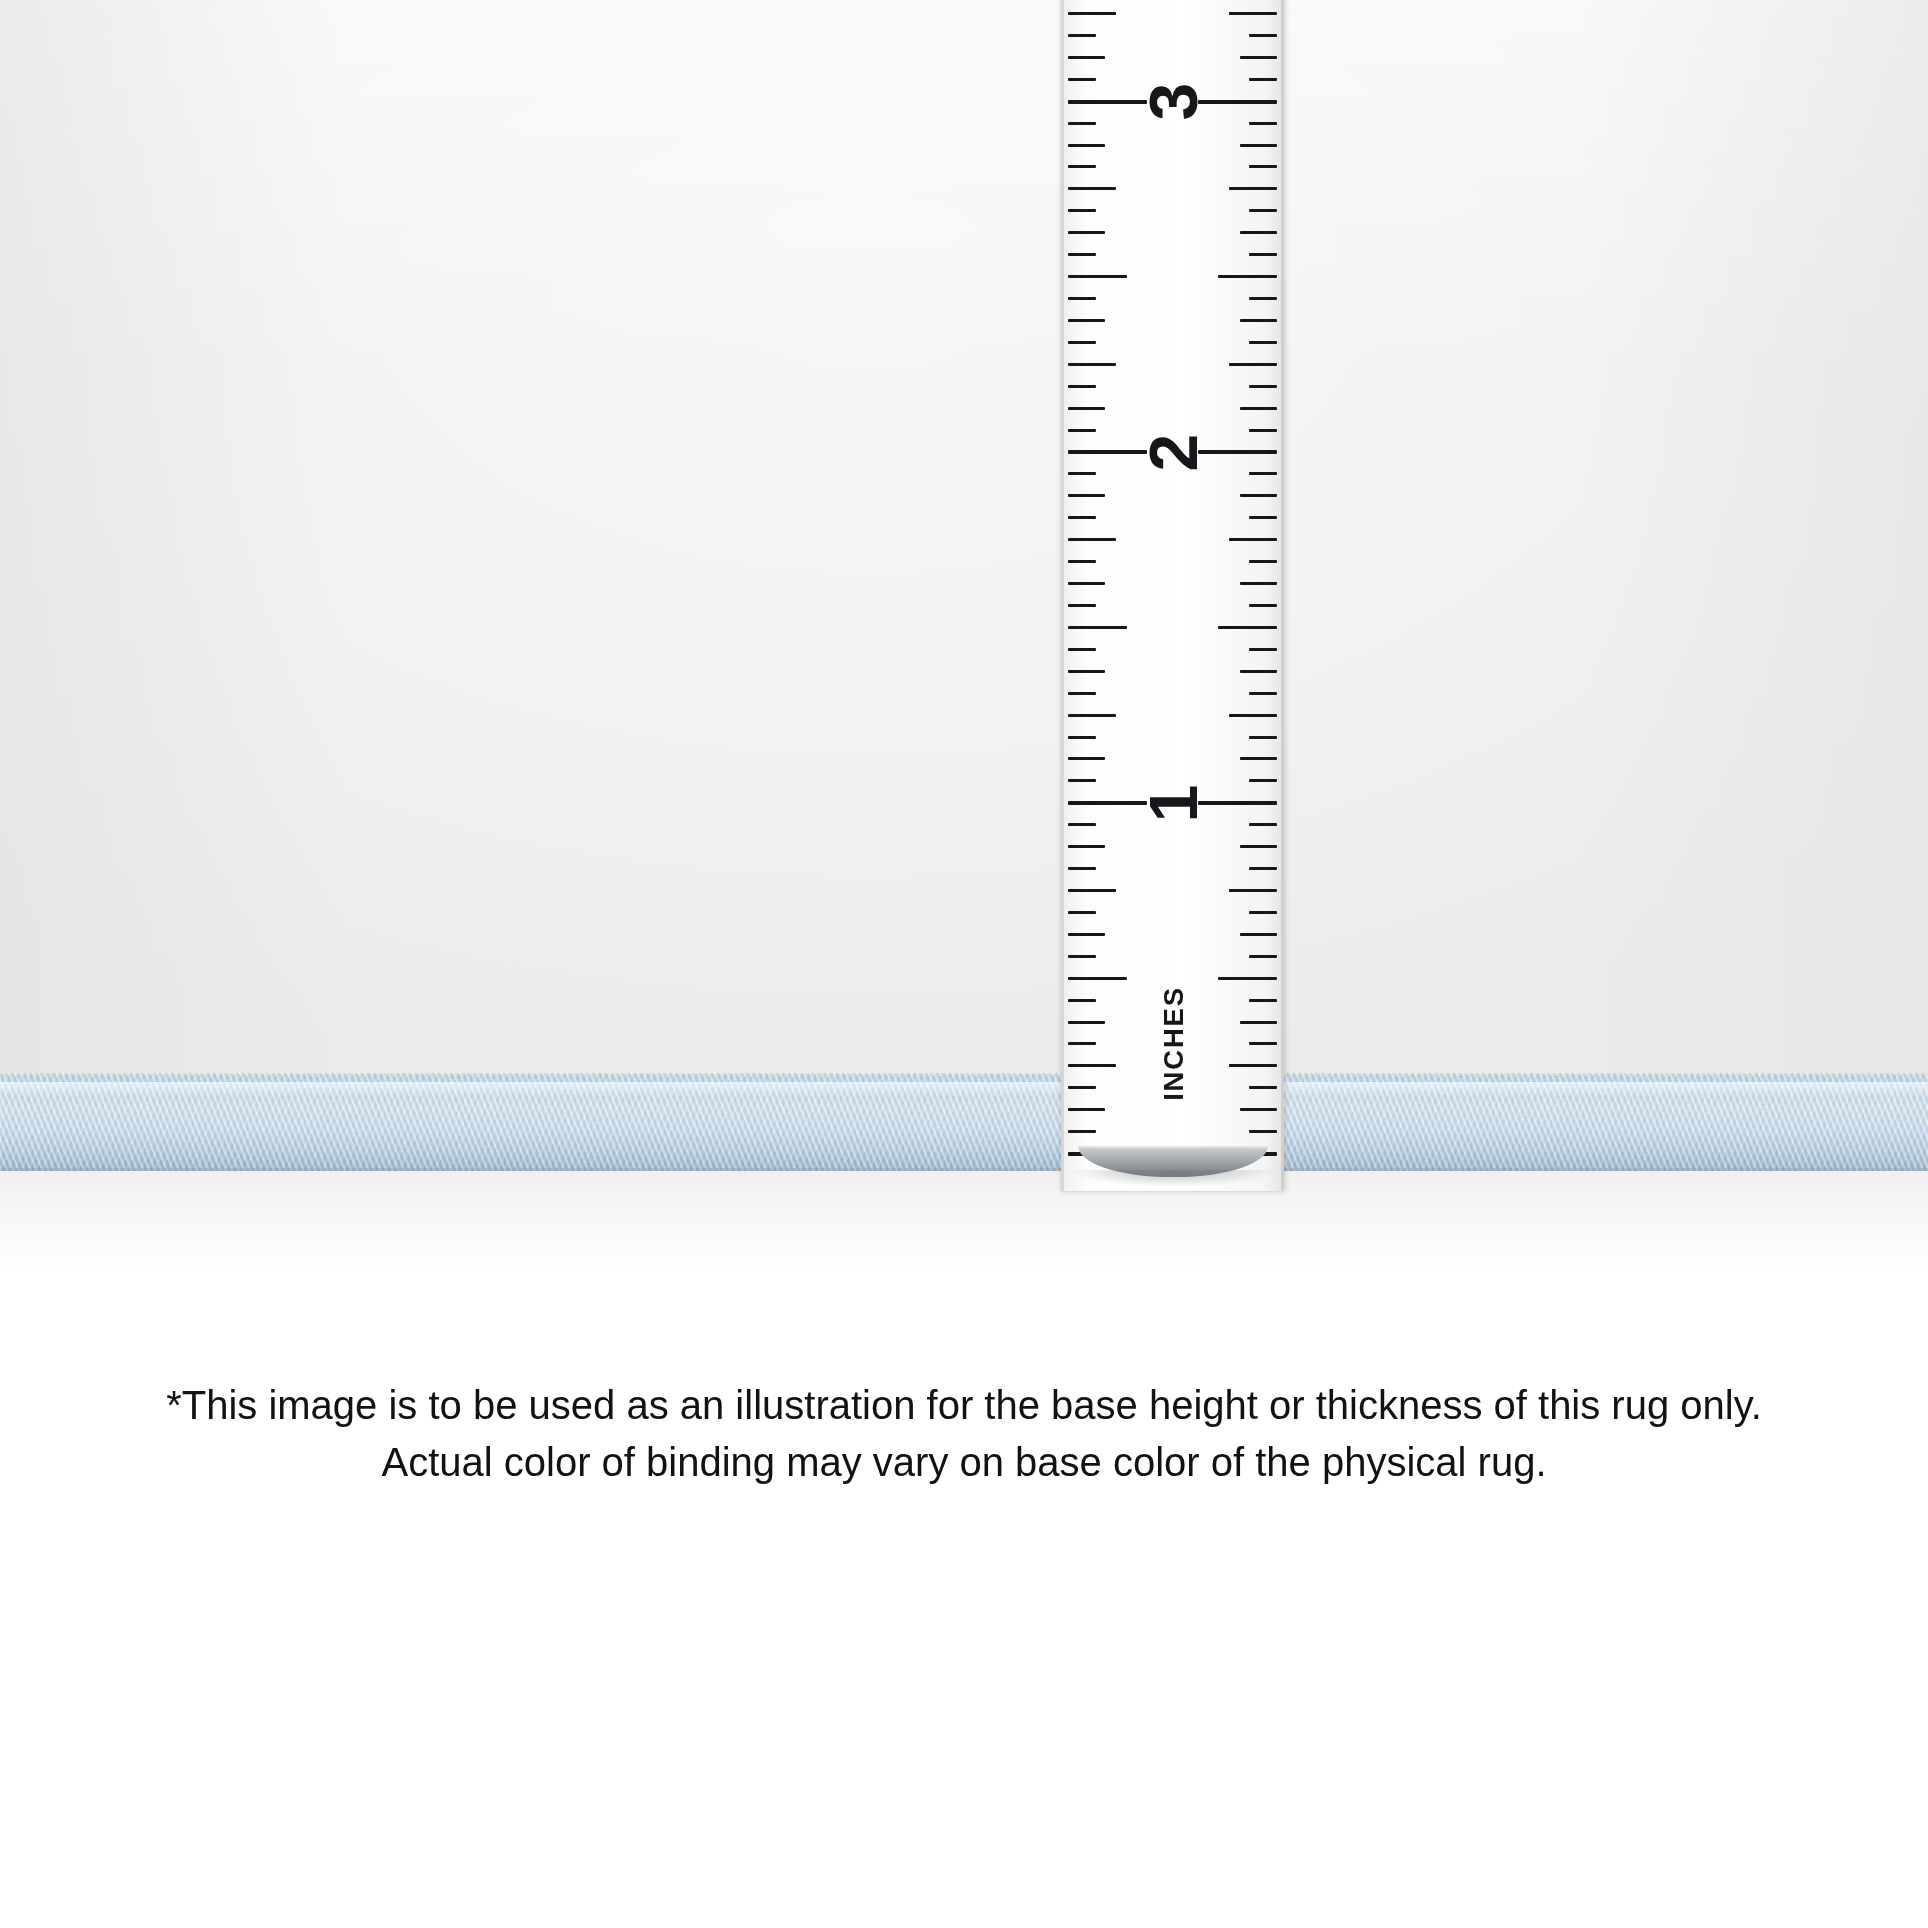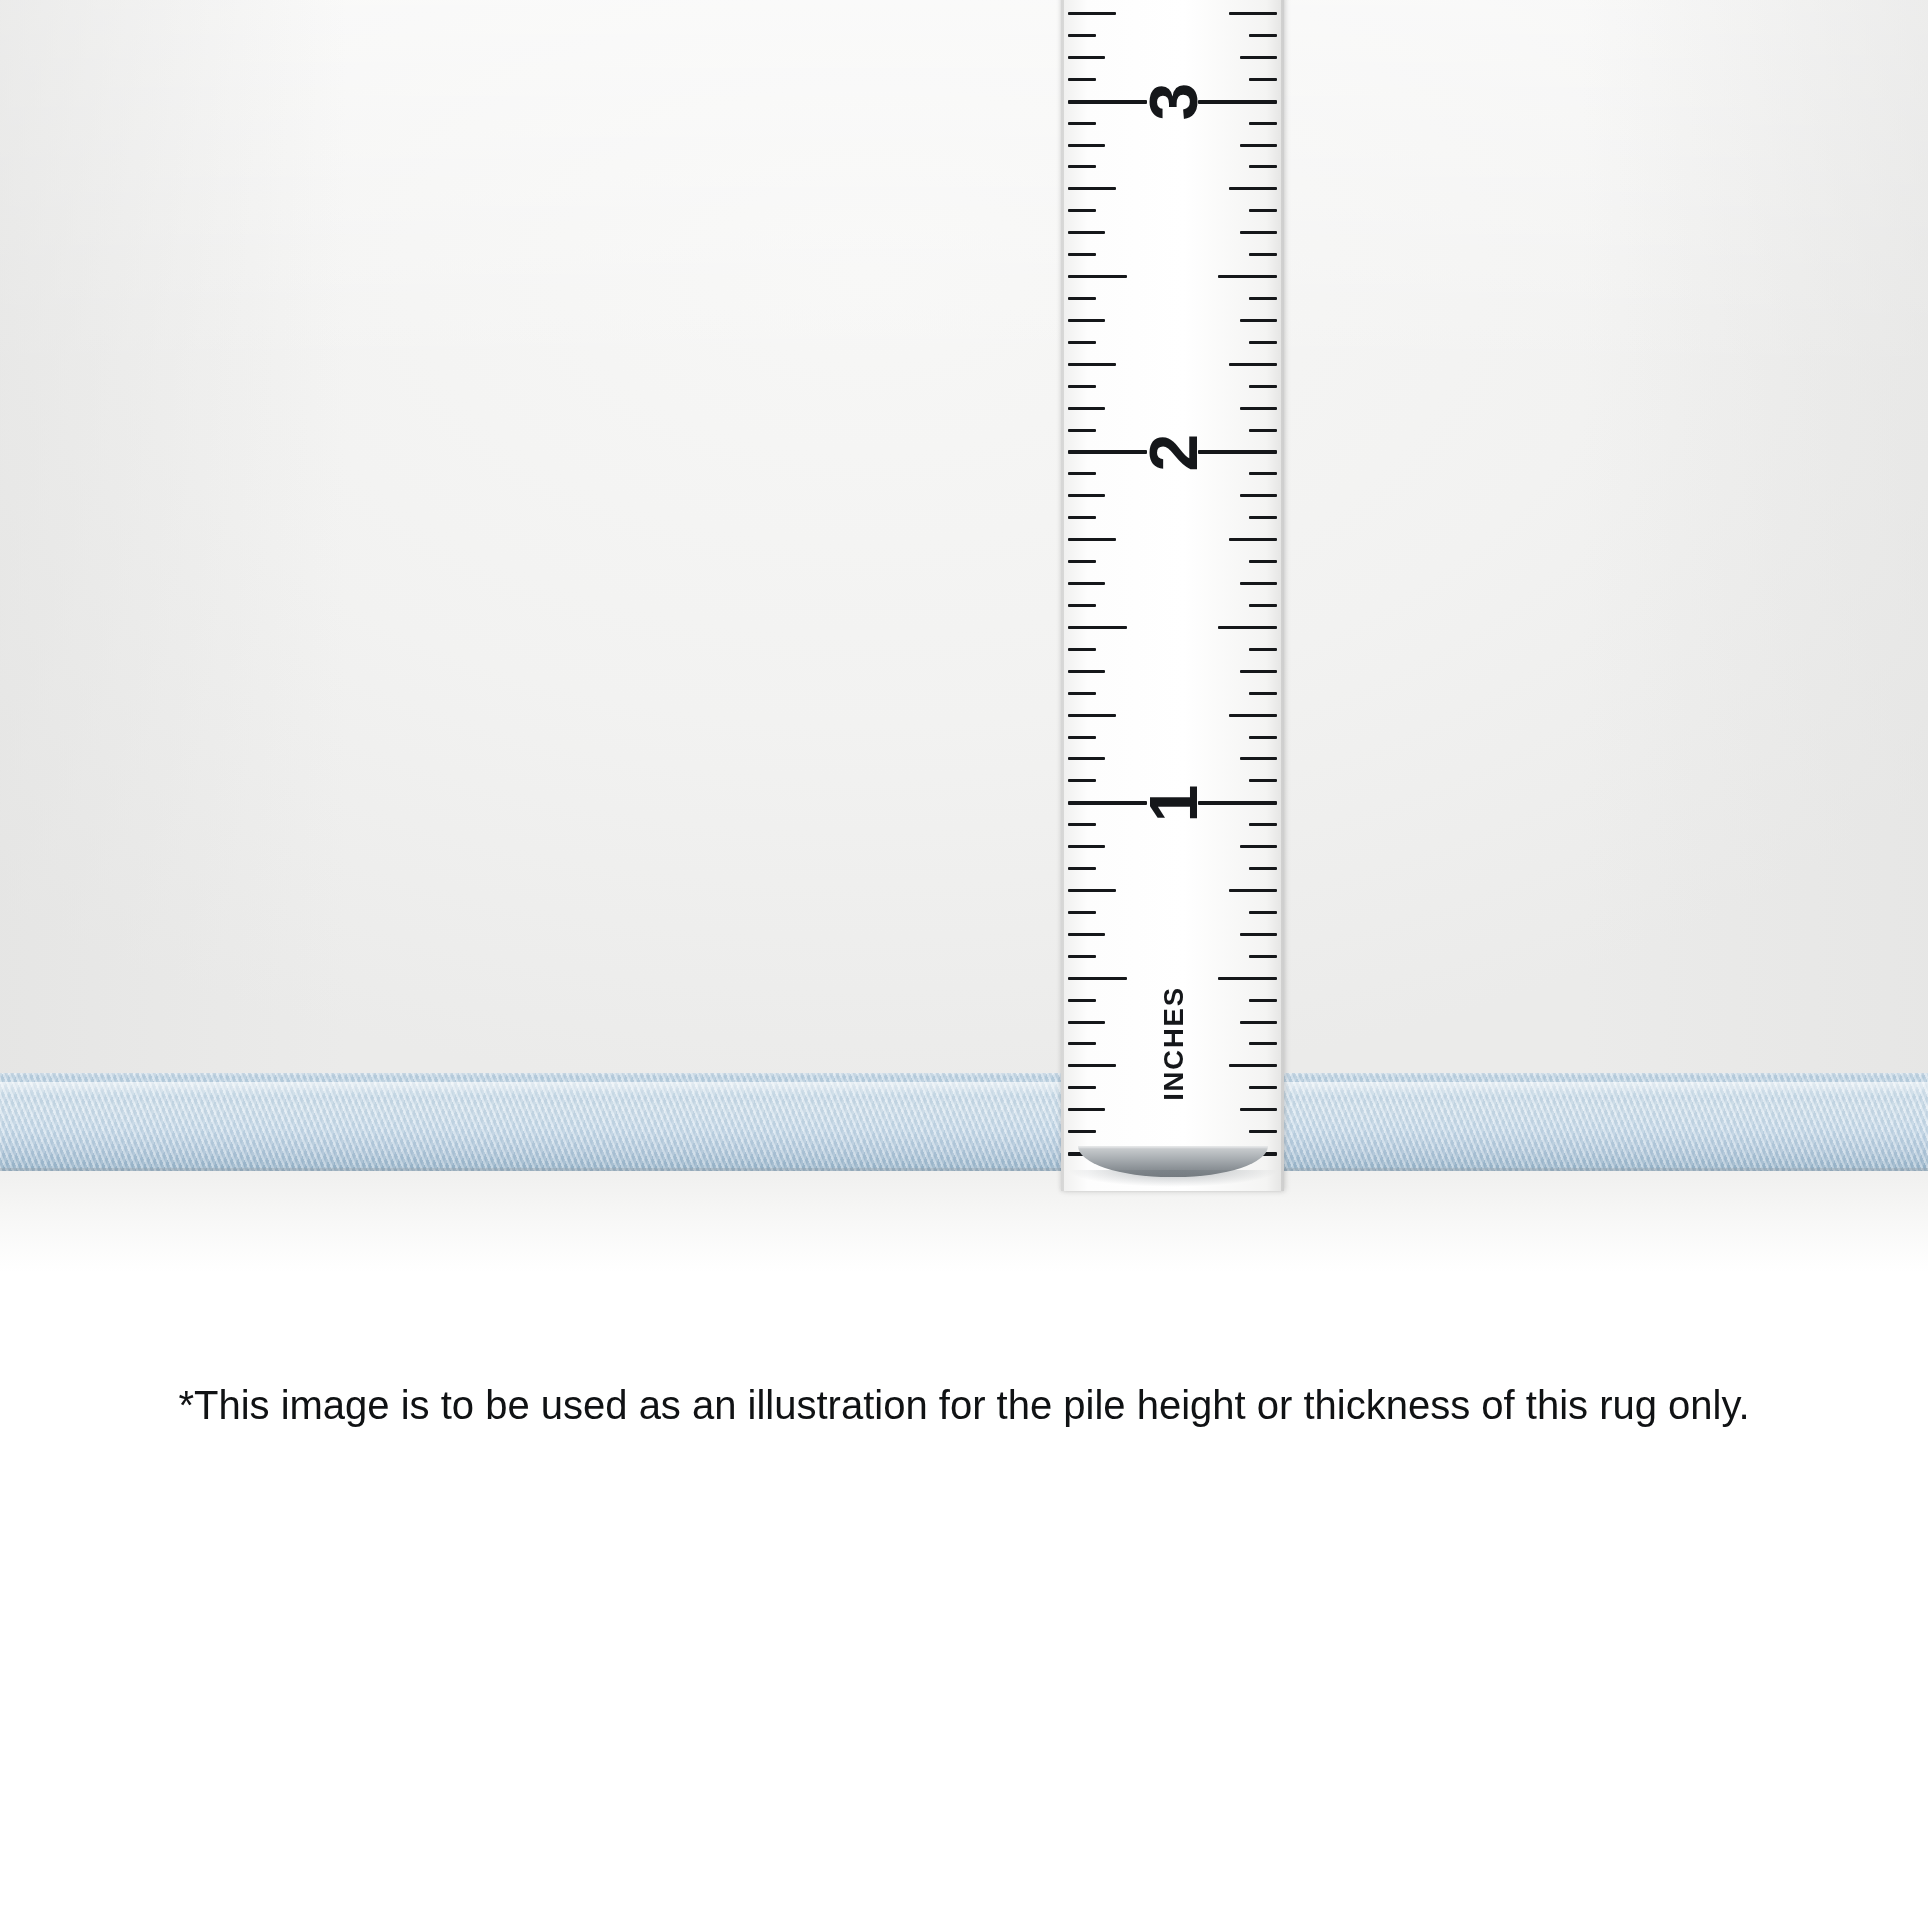--- a/index.html
+++ b/index.html
@@ -329,16 +329,17 @@
         <div class="inches-label" style="width: 184px; height: 37px; left: 20px; top: 1030px; display: flex; align-items: center; justify-content: center;">INCHES</div>
       </div>
 
     <div class="tape-tip">
       <div class="tape-tip-metal"></div>
       <div class="tape-tip-shadow"></div>
     </div>
   </div>
 
   <div class="caption">
-    <span class="caption-line">*This image is to be used as an illustration for the pile height or thickness of this rug only.</span>
+    <span class="caption-line">*This image is to be used as an illustration for the base height or thickness of this rug only.</span>
+    <span class="caption-line">Actual color of binding may vary on base color of the physical rug.</span>
   </div>
 </div>
 
 
 </body></html>

